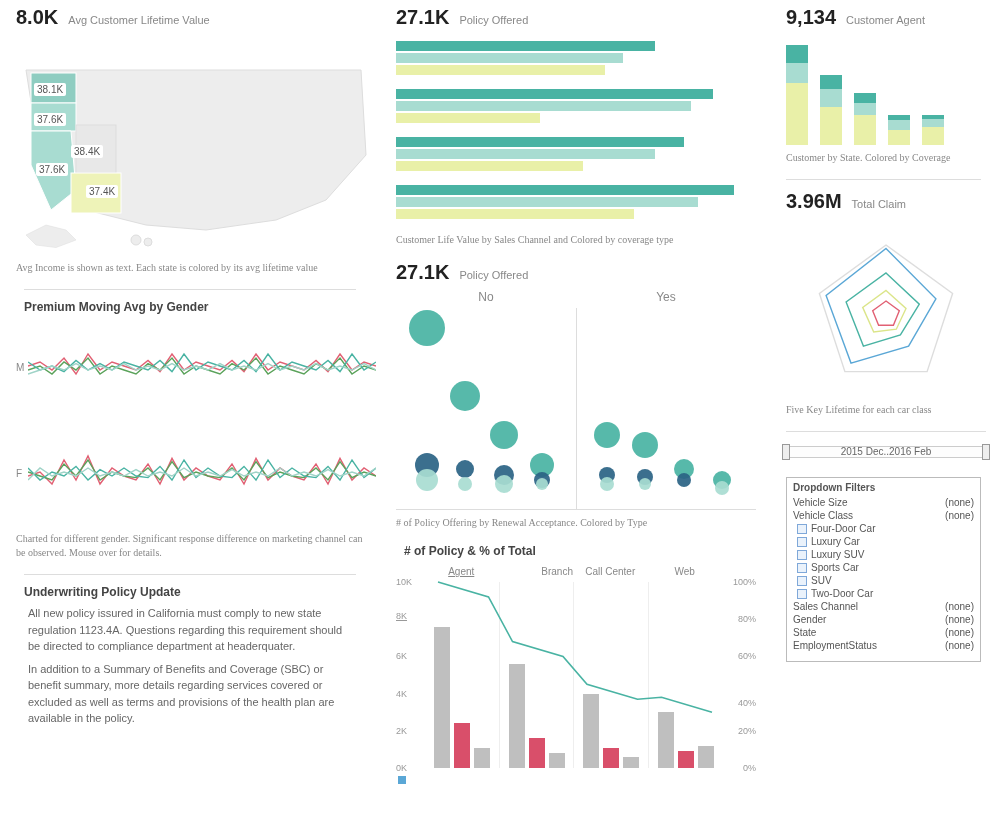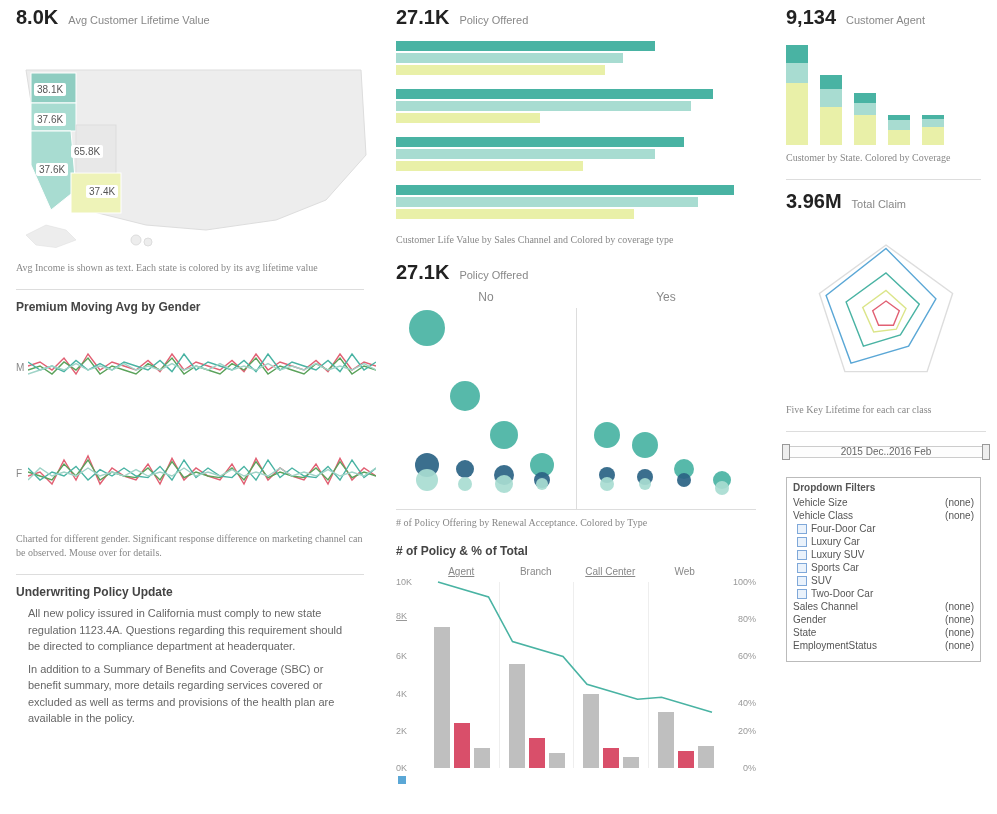--- a/index.html
+++ b/index.html
@@ -15,21 +15,21 @@
   .col { padding: 0 16px; }
   .col1 { width: 380px; }
   .col2 { width: 390px; }
   .col3 { width: 227px; }
 
   .kpi-row { display: flex; align-items: baseline; margin: 6px 0 6px; }
   .kpi-val { font-size: 20px; font-weight: 700; color: #222; margin-right: 10px; }
   .kpi-lbl { font-size: 11px; color: #888; }
 
   .caption { font-size: 10px; color: #888; margin: 6px 0 14px; line-height: 1.4; font-family: Liberation Serif, serif; }
-  .section-title { font-size: 12px; font-weight: 700; color: #444; margin: 10px 0 6px; border-top: 1px solid #ddd; padding-top: 10px; }
+  .section-title { font-size: 12px; font-weight: 700; color: #444; margin: 10px 8px 6px; border-top: 1px solid #ddd; padding-top: 10px; }
   .section-title.noborder { border-top: none; padding-top: 0; }
 
   
   .map { position: relative; width: 360px; height: 220px; }
   .map svg { width: 100%; height: 100%; }
   .map-label { position: absolute; background: #fff; font-size: 10px; color: #555; padding: 1px 3px; border-radius: 2px; }
 
   
   .linebox { width: 360px; height: 100px; position: relative; margin-bottom: 6px; }
   .linebox .ylab { position: absolute; left: 0; top: 42px; font-size: 10px; color: #888; }
@@ -102,21 +102,21 @@
         <path d="M15 96 L55 96 L60 155 L35 175 L15 130 Z" fill="#a8dcd1" stroke="#fff"></path>
         <rect x="55" y="138" width="50" height="40" fill="#eef3b8" stroke="#fff"></rect>
         <g transform="translate(10,185) scale(0.5)">
             <path d="M0 30 L40 10 L80 20 L100 40 L60 55 L20 50 Z" fill="#ededed" stroke="#ddd"></path>
           </g>
         <circle cx="120" cy="205" r="5" fill="#ededed" stroke="#ddd"></circle>
           <circle cx="132" cy="207" r="4" fill="#ededed" stroke="#ddd"></circle>
       </svg>
       <div class="map-label" style="left:18px; top:48px;">38.1K</div>
       <div class="map-label" style="left:18px; top:78px;">37.6K</div>
-      <div class="map-label" style="left:55px; top:110px;">65.8K</div>
+      <div class="map-label" style="left:55px; top:110px;">38.4K</div>
       <div class="map-label" style="left:20px; top:128px;">37.6K</div>
       <div class="map-label" style="left:70px; top:150px;">37.4K</div>
     </div>
     <div class="caption">Avg Income is shown as text. Each state is colored by its avg lifetime value</div>
 
     <div class="section-title">Premium Moving Avg by Gender</div>
     <div class="linebox">
       <div class="ylab">M</div>
       <svg id="line-m">
           <path d="M0.0 46.0 L12.0 42.0 L24.0 50.0 L36.0 38.0 L48.0 54.0 L60.0 34.0 L72.0 50.0 L84.0 42.0 L96.0 46.0 L108.0 50.0 L120.0 40.4 L132.0 51.6 L144.0 34.0 L156.0 50.0 L168.0 42.0 L180.0 46.0 L192.0 50.0 L204.0 40.4 L216.0 51.6 L228.0 34.0 L240.0 50.0 L252.0 42.0 L264.0 46.0 L276.0 50.0 L288.0 40.4 L300.0 51.6 L312.0 34.0 L324.0 50.0 L336.0 42.0 L348.0 46.0 " fill="none" stroke="#e16073" stroke-width="1.4"></path>
@@ -241,26 +241,26 @@
         <div class="yrtick" style="top: 16px;">100%</div>
         <div class="yrtick" style="top: 53.2px;">80%</div>
         <div class="yrtick" style="top: 90.4px;">60%</div>
         <div class="yrtick" style="top: 137px;">40%</div>
         <div class="yrtick" style="top: 164.8px;">20%</div>
         <div class="yrtick" style="top: 202px;">0%</div>
         <div class="plabel" style="left: 28px; width: 74.5px; text-decoration: underline;">Agent</div>
         <div class="bar" style="left: 38px; height: 141.36px; bottom: 18px; background: rgb(191, 191, 191);"></div>
         <div class="bar" style="left: 58px; height: 44.64px; bottom: 18px; background: rgb(217, 79, 106);"></div>
         <div class="bar" style="left: 78px; height: 20.46px; bottom: 18px; background: rgb(191, 191, 191);"></div>
-        <div class="plabel" style="left: 102.5px; width: 74.5px;">Branch</div>
+        <div class="plabel" style="left: 102.5px; width: 74.5px; text-align: right;">Branch</div>
         <div style="position: absolute; left: 102.5px; top: 16px; bottom: 18px; width: 1px; background: rgb(238, 238, 238);"></div>
         <div class="bar" style="left: 112.5px; height: 104.16px; bottom: 18px; background: rgb(191, 191, 191);"></div>
         <div class="bar" style="left: 132.5px; height: 29.76px; bottom: 18px; background: rgb(217, 79, 106);"></div>
         <div class="bar" style="left: 152.5px; height: 14.88px; bottom: 18px; background: rgb(191, 191, 191);"></div>
-        <div class="plabel" style="left: 177px; width: 74.5px; text-decoration: underline;">Call Center</div>
+        <div class="plabel" style="left: 177px; width: 74.5px;">Call Center</div>
         <div style="position: absolute; left: 177px; top: 16px; bottom: 18px; width: 1px; background: rgb(238, 238, 238);"></div>
         <div class="bar" style="left: 187px; height: 74.4px; bottom: 18px; background: rgb(191, 191, 191);"></div>
         <div class="bar" style="left: 207px; height: 20.46px; bottom: 18px; background: rgb(217, 79, 106);"></div>
         <div class="bar" style="left: 227px; height: 11.16px; bottom: 18px; background: rgb(191, 191, 191);"></div>
         <div class="plabel" style="left: 251.5px; width: 74.5px;">Web</div>
         <div style="position: absolute; left: 251.5px; top: 16px; bottom: 18px; width: 1px; background: rgb(238, 238, 238);"></div>
         <div class="bar" style="left: 261.5px; height: 55.8px; bottom: 18px; background: rgb(191, 191, 191);"></div>
         <div class="bar" style="left: 281.5px; height: 16.74px; bottom: 18px; background: rgb(217, 79, 106);"></div>
         <div class="bar" style="left: 301.5px; height: 22.32px; bottom: 18px; background: rgb(191, 191, 191);"></div>
         <svg class="linepath" viewBox="0 0 360 220" style="position: absolute; left: 0px; top: 0px;">

